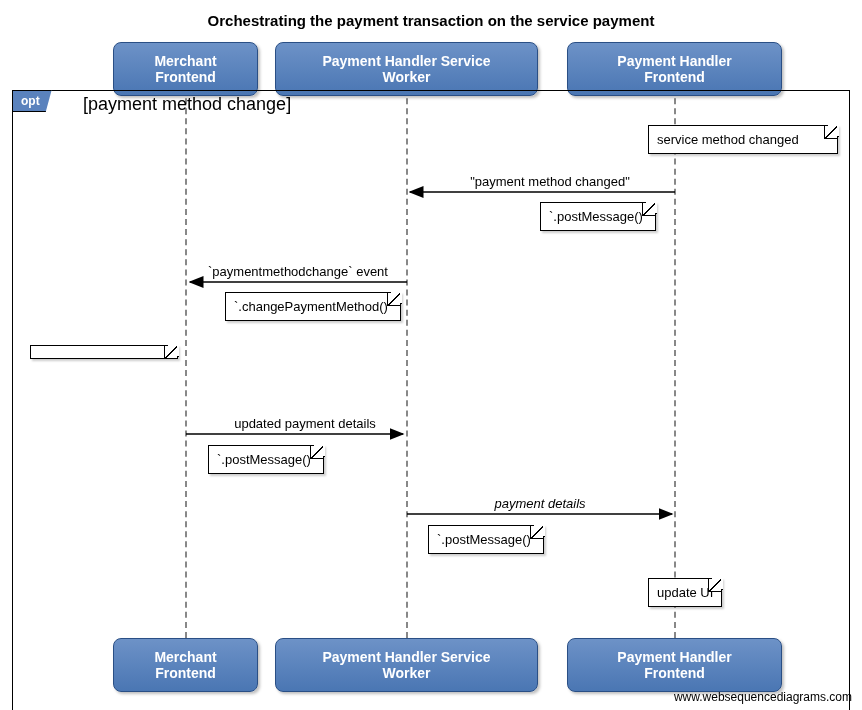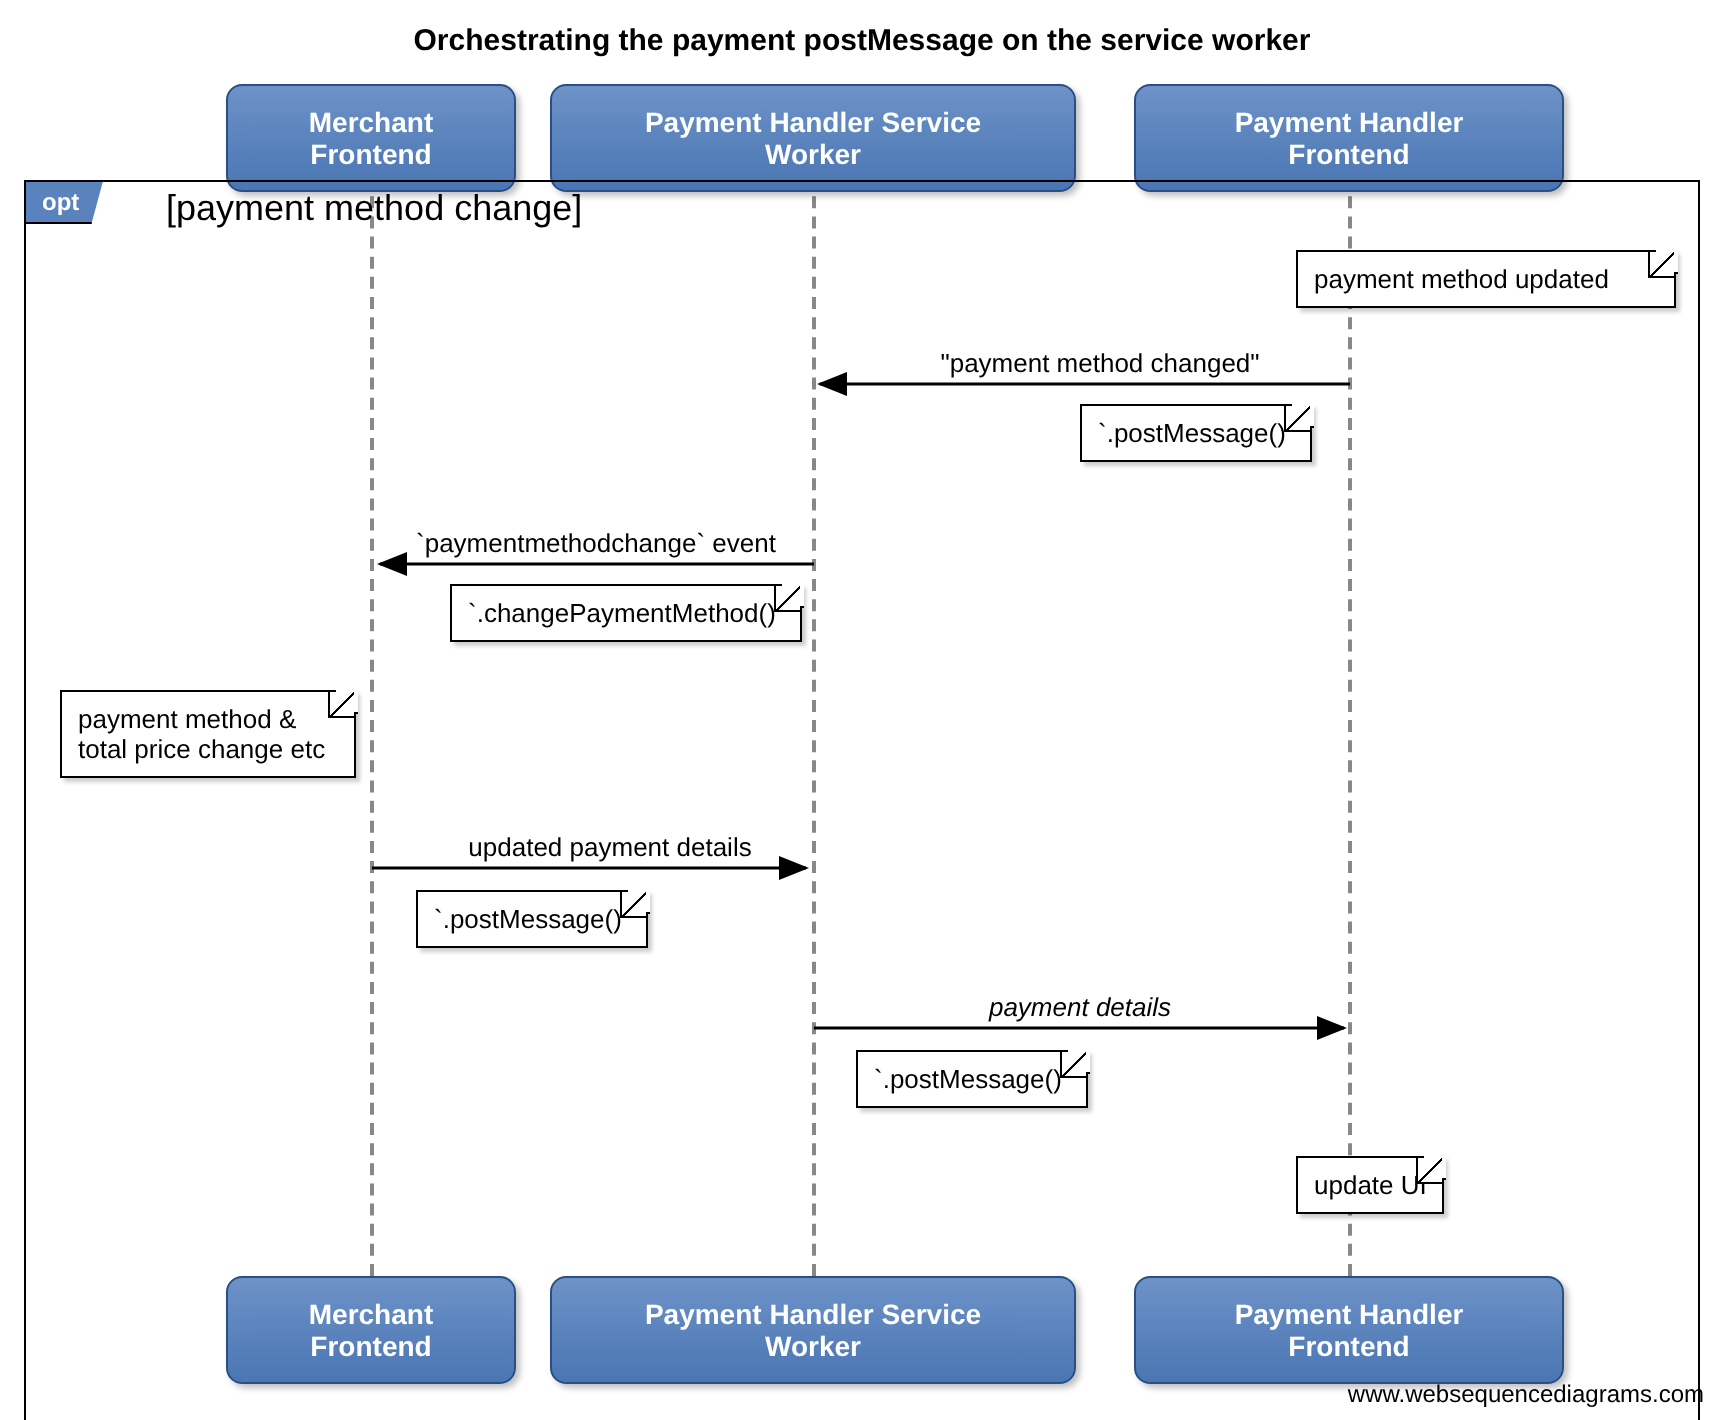--- a/index.html
+++ b/index.html
@@ -113,56 +113,55 @@
     position: absolute;
     right: 10px;
     bottom: 6px;
     font-size: 12px;
     color: #000;
   }
 </style>
 </head>
 <body>
 
-<div class="title">Orchestrating the payment postMessage on the service worker</div>
+<div class="title">Orchestrating the payment transaction on the service payment</div>
 
 <div class="lifeline" style="left:185px; top:78px; height:560px;"></div>
 <div class="lifeline" style="left:406px; top:78px; height:560px;"></div>
 <div class="lifeline" style="left:674px; top:78px; height:560px;"></div>
 
 <div class="participant" style="left:113px; top:42px; width:145px;">Merchant Frontend</div>
 <div class="participant" style="left:275px; top:42px; width:263px;">Payment Handler Service Worker</div>
 <div class="participant" style="left:567px; top:42px; width:215px;">Payment Handler Frontend</div>
 
 <div class="participant" style="left:113px; top:638px; width:145px;">Merchant Frontend</div>
 <div class="participant" style="left:275px; top:638px; width:263px;">Payment Handler Service Worker</div>
 <div class="participant" style="left:567px; top:638px; width:215px;">Payment Handler Frontend</div>
 
 <div class="opt-frame">
   <div class="opt-tab">opt</div>
   <div class="opt-label">[payment method change]</div>
 </div>
 
 <div class="note" style="left:648px; top:125px; width:190px;">
-  <span>payment method updated</span>
+  <span>service method changed</span>
   <div class="note-corner"></div>
 </div>
 
 <div class="note" style="left:540px; top:202px;">
   <span>`.postMessage()`</span>
   <div class="note-corner"></div>
 </div>
 
 <div class="note" style="left:225px; top:292px;">
   <span>`.changePaymentMethod()`</span>
   <div class="note-corner"></div>
 </div>
 
 <div class="note" style="left:30px; top:345px; width:148px;">
-  <span>payment method &amp; total price change etc</span>
   <div class="note-corner"></div>
 </div>
 
 <div class="note" style="left:208px; top:445px;">
   <span>`.postMessage()`</span>
   <div class="note-corner"></div>
 </div>
 
 <div class="note" style="left:428px; top:525px;">
   <span>`.postMessage()`</span>

